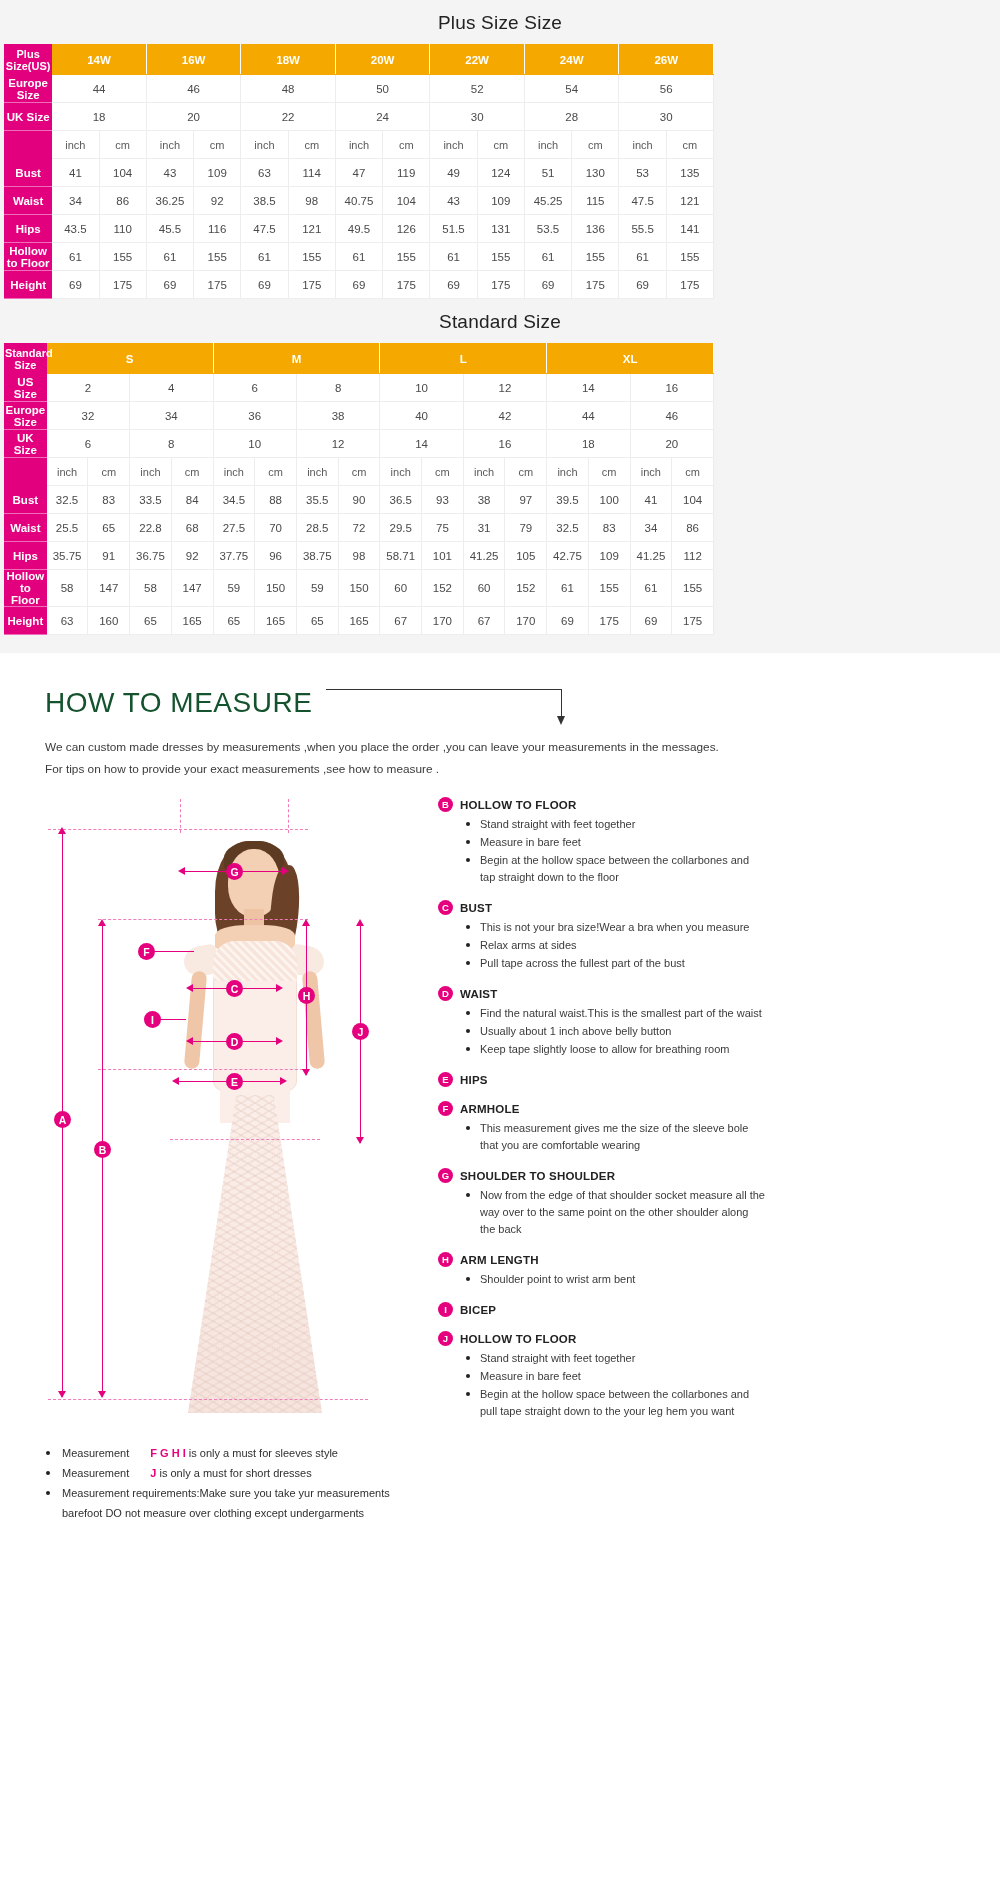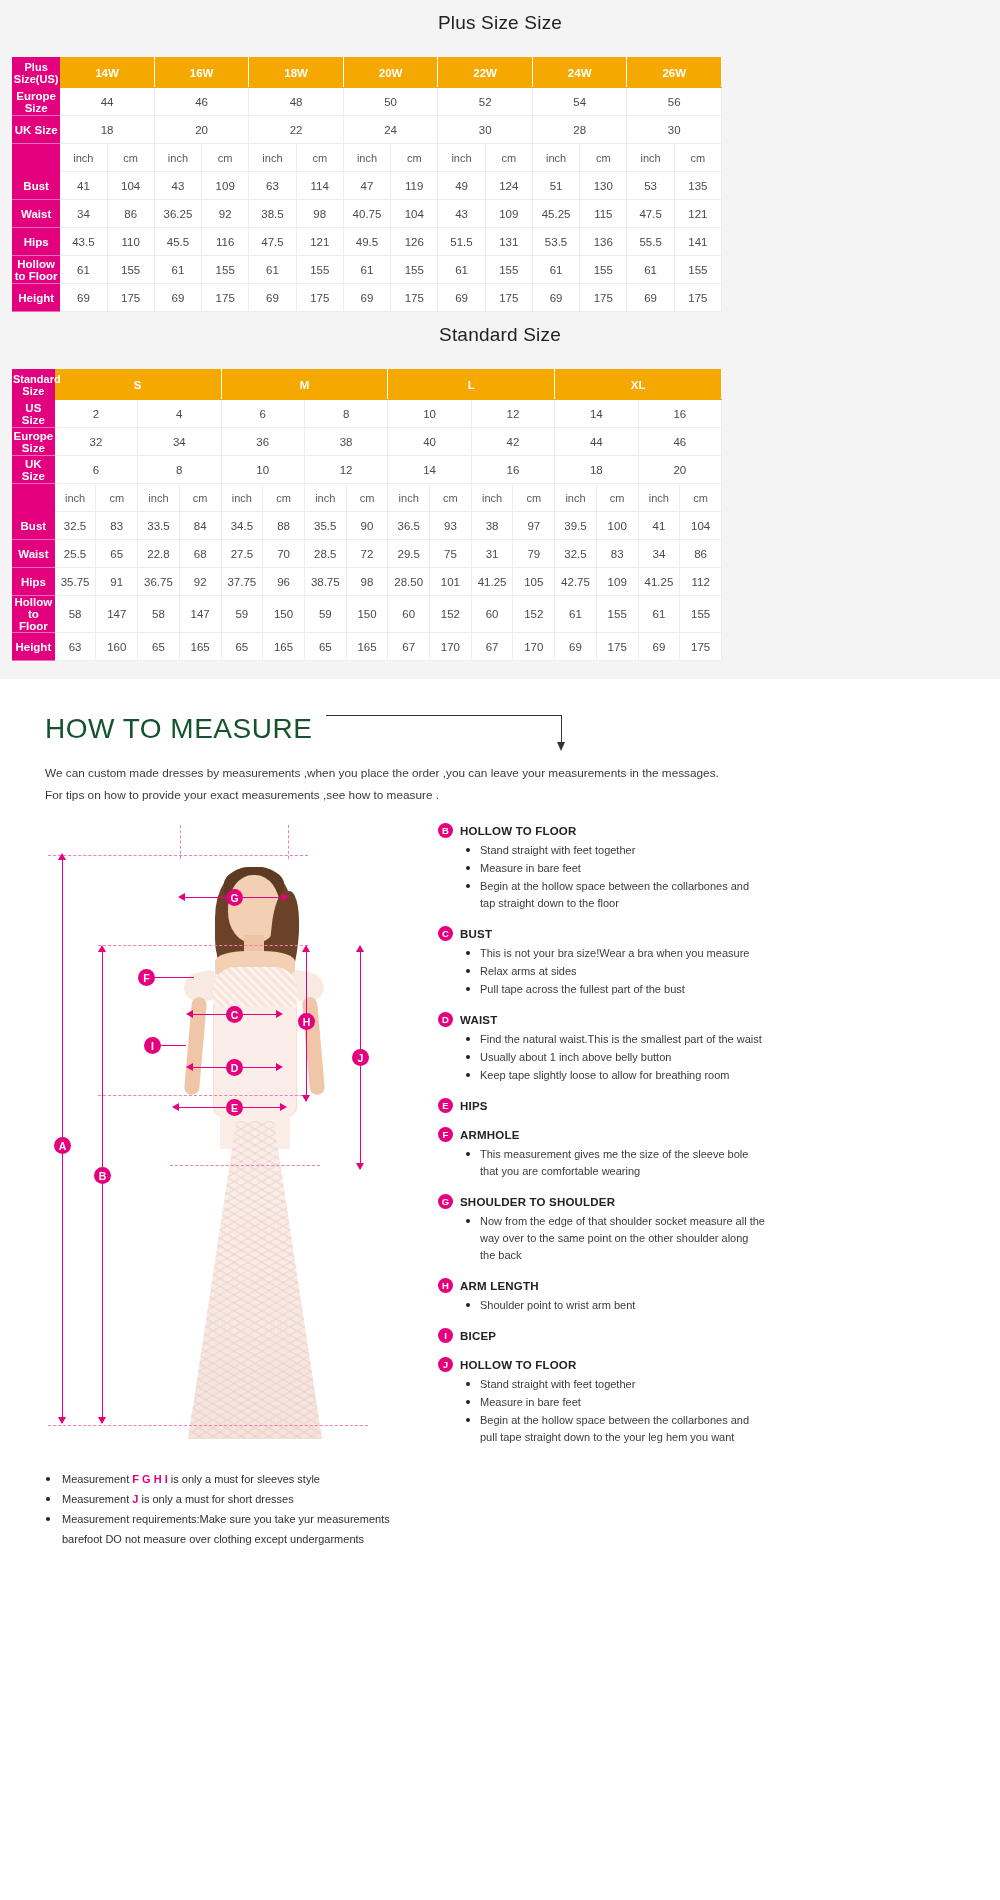--- a/index.html
+++ b/index.html
@@ -16,27 +16,27 @@
   .tables-region {
     width: 1000px;
     background: #f4f4f4;
     padding: 0 0 18px 0;
     position: relative;
   }
   .tbl-title {
     text-align: center;
     font-size: 19px;
     color: #222;
-    padding: 12px 0 23px 0;
+    padding: 12px 0 10px 0;
     font-weight: 400;
     letter-spacing: .2px;
     background: #f4f4f4;
   }
   .tbl-wrap {
-    margin: 0 0 0 12px;
+    margin: 0 0 0 4px;
     width: 710px;
     background: #fff;
   }
   table.size {
     border-collapse: collapse;
     width: 710px;
     background: #ffffff;
     table-layout: fixed;
   }
   table.size td, table.size th {
@@ -248,21 +248,21 @@
 
   .footnotes { margin: 10px 0 0 46px; }
   .footnotes li {
     list-style: none; position: relative; padding-left: 16px;
     font-size: 11px; line-height: 18px; color: #2f2f2f; margin-bottom: 2px;
   }
   .footnotes li::before {
     content: ""; position: absolute; left: 0; top: 7px;
     width: 4px; height: 4px; border-radius: 50%; background: #222;
   }
-  .fn-pink { color: #e5007e; font-weight: bold; }
+  .fn-pink { color: #e5007e; font-weight: bold; margin-left: 18px; }
   .fn-sub { padding-left: 16px; }
 </style>
 <style>.footnotes li[data-name="footnote-sub"]::before{display:none}</style></head>
 <body>
 
 <div class="tables-region" data-name="size-tables-region">
 
   <div class="tbl-title" data-name="plus-size-table-title">Plus Size Size</div>
   <div class="tbl-wrap" data-name="plus-size-table-wrapper">
     <table class="size" data-name="plus-size-table">
@@ -507,21 +507,21 @@
           <tr data-name="table-row">
             <td class="rowhead" data-name="row-header-cell">Hips</td>
             <td data-name="table-cell">35.75</td>
             <td data-name="table-cell">91</td>
             <td data-name="table-cell">36.75</td>
             <td data-name="table-cell">92</td>
             <td data-name="table-cell">37.75</td>
             <td data-name="table-cell">96</td>
             <td data-name="table-cell">38.75</td>
             <td data-name="table-cell">98</td>
-            <td data-name="table-cell">28.50</td>
+            <td data-name="table-cell">58.71</td>
             <td data-name="table-cell">101</td>
             <td data-name="table-cell">41.25</td>
             <td data-name="table-cell">105</td>
             <td data-name="table-cell">42.75</td>
             <td data-name="table-cell">109</td>
             <td data-name="table-cell">41.25</td>
             <td data-name="table-cell">112</td>
           </tr>
           <tr data-name="table-row">
             <td class="rowhead" data-name="row-header-cell">Hollow to Floor</td>

